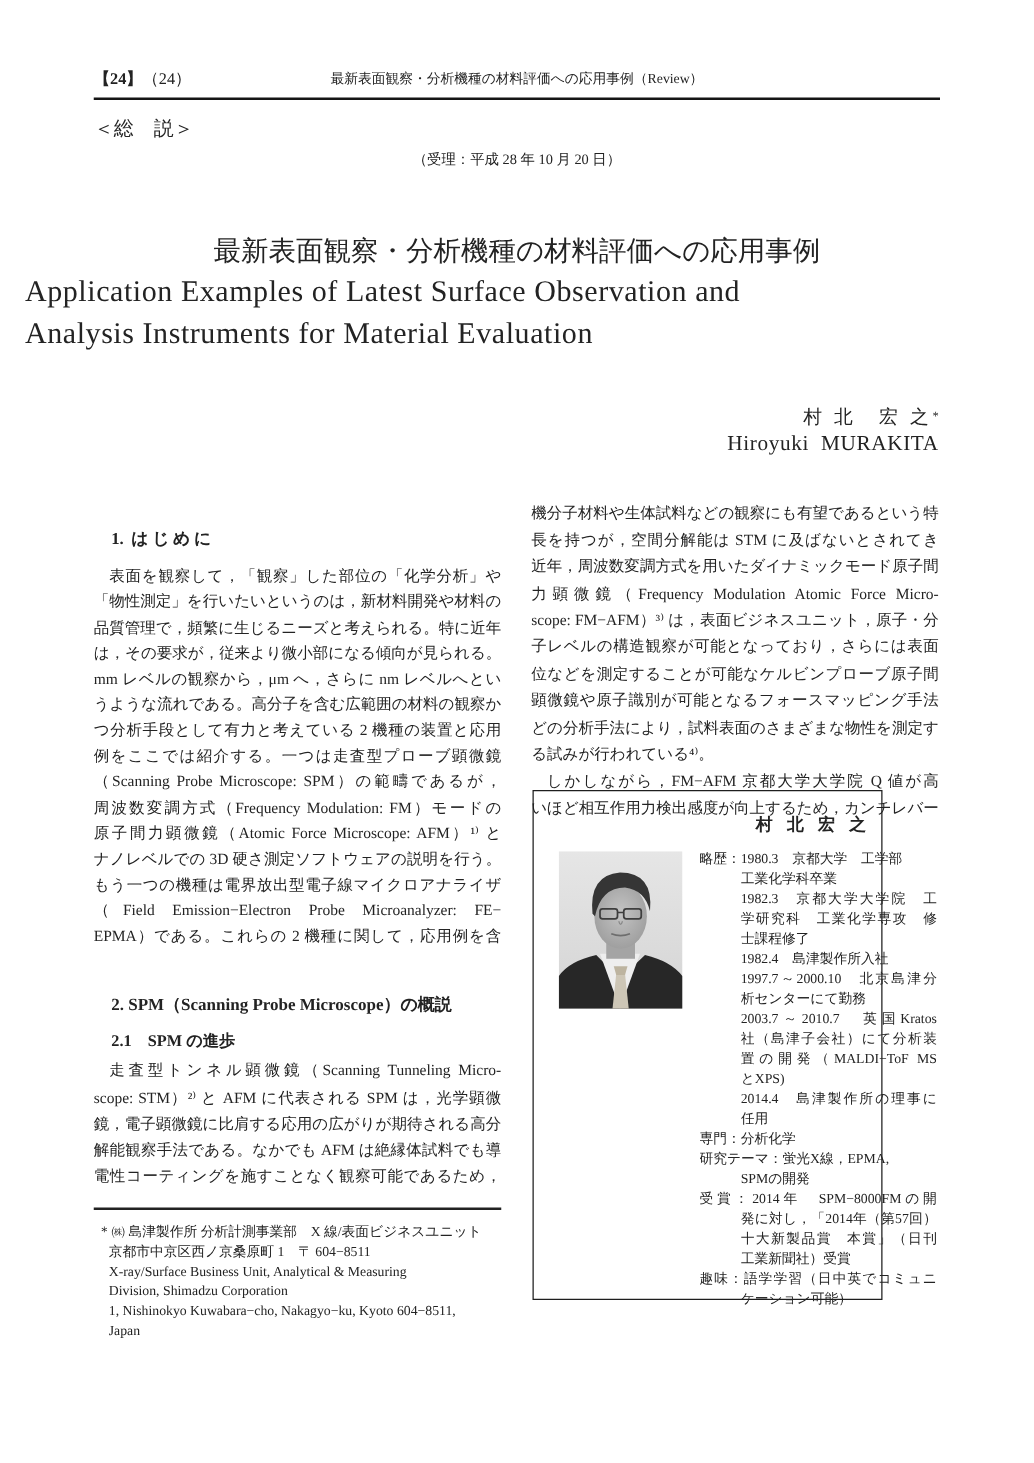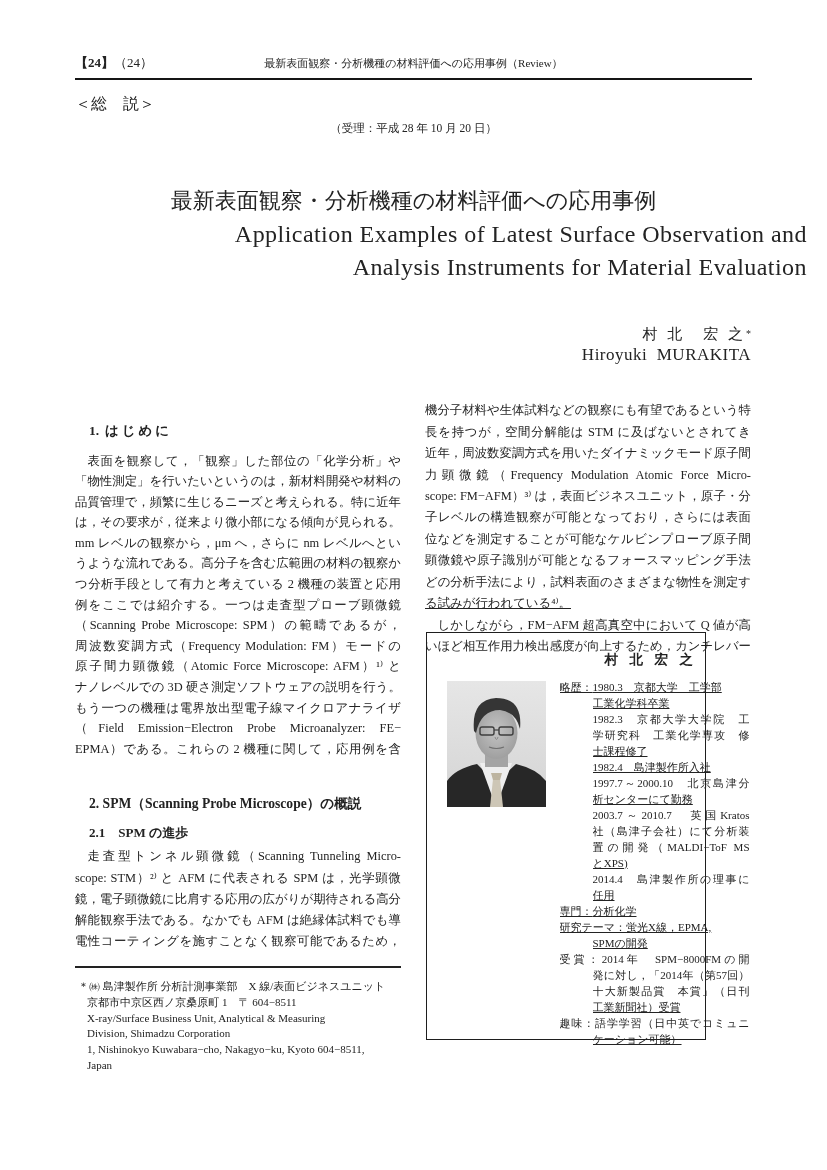--- a/index.html
+++ b/index.html
@@ -17,40 +17,40 @@
     
     .hdr-left { left: 75px; top: 55px; font-size: 13px; line-height: 16px; white-space: nowrap; }
     .hdr-left .pg { font-weight: bold; }
     .hdr-title { left: 75px; top: 55px; width: 677px; text-align: center; font-size: 11px; line-height: 16px; white-space: nowrap; }
     .hdr-rule { left: 75px; top: 78px; width: 677px; height: 2px; background: #151515; }
 
     .art-type { left: 75px; top: 94px; font-size: 16px; line-height: 20px; white-space: nowrap; }
     .received { left: 75px; top: 120px; width: 677px; text-align: center; font-size: 11.5px; line-height: 16px; white-space: nowrap; }
 
     .title-jp { left: 40px; top: 189px; width: 747px; text-align: center; font-size: 22px; line-height: 24px; white-space: nowrap; }
-    .title-en { left: 20px; top: 217.5px; width: 787px; text-align: right; font-size: 24px; line-height: 33px; letter-spacing: 0.45px; }
+    .title-en { left: 20px; top: 217.5px; width: 787px; text-align: left; font-size: 24px; line-height: 33px; letter-spacing: 0.45px; }
     .title-en div { white-space: nowrap; }
 
     .author-jp { left: 75px; top: 325px; width: 676px; text-align: right; font-size: 15px; line-height: 18px; letter-spacing: 3px; white-space: nowrap; }
     .author-jp .mark { font-size: 10px; vertical-align: top; letter-spacing: 0; }
     .author-en { left: 75px; top: 346px; width: 676px; text-align: right; font-size: 17px; line-height: 18px; letter-spacing: 0.5px; white-space: pre; }
 
     
     .col { width: 326px; font-size: 12.4px; }
     .col-left { left: 75px; }
     .col-right { left: 425px; }
 
     .line {
       display: block;
       text-align: justify;
       text-align-last: justify;
       overflow: hidden;
       white-space: normal;
     }
-    .line.last, .line.nj { text-align-last: left; text-align: right; text-decoration: underline; }
+    .line.last, .line.nj { text-align-last: left; text-align: right; }
     .line.indent { padding-left: 1em; }
 
     .p1 .line { height: 20.6px; line-height: 20.6px; }
     .p2 .line { height: 21.25px; line-height: 21.25px; }
     .pr .line { height: 21.45px; line-height: 21.45px; }
 
     .h-sec { font-weight: bold; white-space: nowrap; line-height: 21px; }
     .h1 { left: 89px; top: 420px; font-size: 13.4px; }
     .h1 .ttl { letter-spacing: 3px; margin-left: 6px; }
     .h2 { left: 89px; top: 792.5px; font-size: 13.6px; }
@@ -151,21 +151,21 @@
     <div class="line">機分子材料や生体試料などの観察にも有望であるという特</div>
     <div class="line">長を持つが，空間分解能は STM に及ばないとされてきた。</div>
     <div class="line">近年，周波数変調方式を用いたダイナミックモード原子間</div>
     <div class="line">力顕微鏡（Frequency Modulation Atomic Force Micro-</div>
     <div class="line">scope: FM−AFM）³⁾ は，表面ビジネスユニット，原子・分</div>
     <div class="line">子レベルの構造観察が可能となっており，さらには表面電</div>
     <div class="line">位などを測定することが可能なケルビンプローブ原子間力</div>
     <div class="line">顕微鏡や原子識別が可能となるフォースマッピング手法な</div>
     <div class="line">どの分析手法により，試料表面のさまざまな物性を測定す</div>
     <div class="line last">る試みが行われている⁴⁾。</div>
-    <div class="line indent">しかしながら，FM−AFM 超高真空中において Q 値が高</div>
+    <div class="line indent">しかしながら，FM−AFM 京都大学大学院 Q 値が高</div>
     <div class="line">いほど相互作用力検出感度が向上するため，カンチレバー</div>
   </div>
 
   <div class="abs bio-box">
     <div class="bio-name">村北宏之</div>
 
     <div class="bio-photo" aria-label="author-portrait">
       <svg width="99" height="126" viewBox="0 0 99 126">
         <defs>
           <linearGradient id="bg" x1="0" y1="0" x2="0" y2="1">

